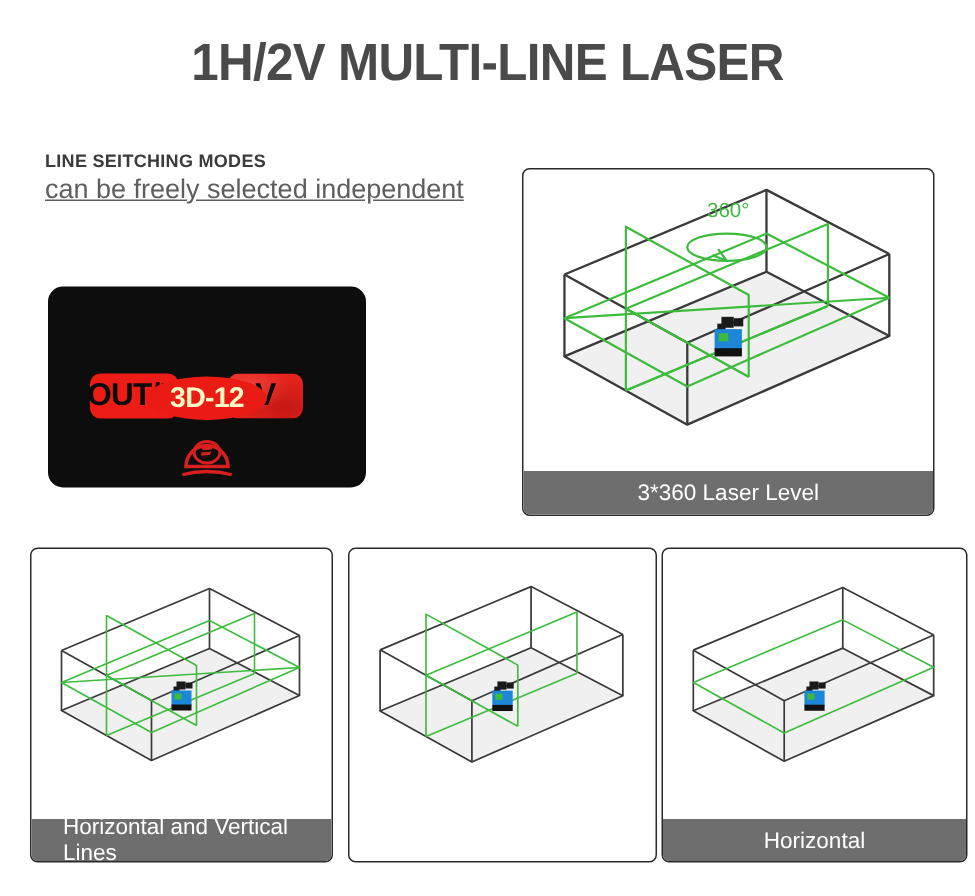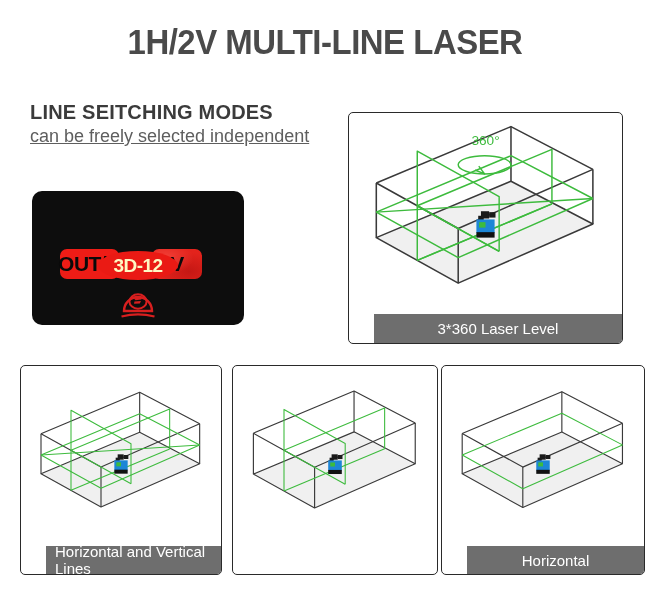--- a/index.html
+++ b/index.html
@@ -31,21 +31,21 @@
   }
 
   
   .copy-block {
     position: absolute;
     left: 30px;
     top: 100px;
     width: 320px;
   }
   .copy-head {
-    font-size: 20px;
+    font-size: 12px;
     font-weight: bold;
     color: #3b3b3b;
     letter-spacing: 0.2px;
     line-height: 1.25;
   }
   .copy-line {
     font-size: 18px;
     color: #5e5e5e;
     line-height: 1.32;
     text-decoration: underline;
@@ -136,25 +136,24 @@
     left: 0;
     right: 0;
     bottom: 0;
     height: 28px;
     background: #6e6e6e;
     color: #ffffff;
     font-size: 15px;
     display: flex;
     align-items: center;
     justify-content: center;
-    margin-left: 25px;
   }
   .caption-bar.left {
     justify-content: flex-start;
-    padding-left: 9px;
+    padding-left: 21px;
   }
 
   .panel-main   { left: 348px; top: 112px; width: 275px; height: 232px; }
   .panel-main .panel-art { bottom: 29px; }
   .panel-main .caption-bar { height: 29px; font-size: 15px; }
 
   .panel-hv { left: 20px;  top: 365px; width: 202px; height: 210px; }
   .panel-v  { left: 232px; top: 365px; width: 206px; height: 210px; }
   .panel-h  { left: 441px; top: 365px; width: 204px; height: 210px; }
 </style>

